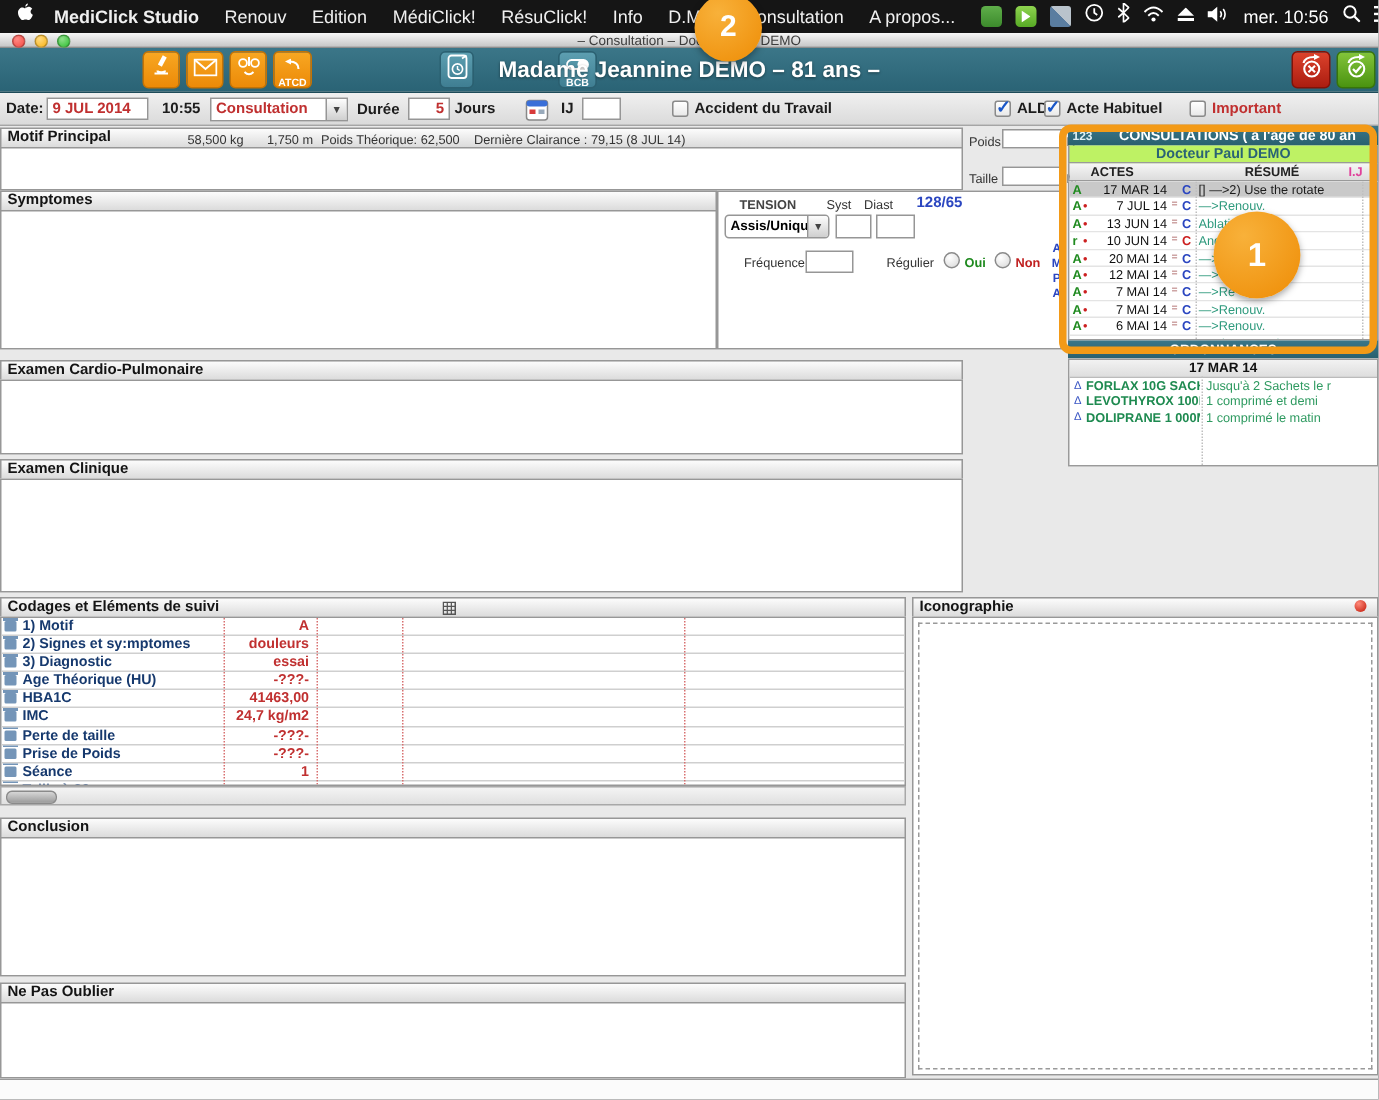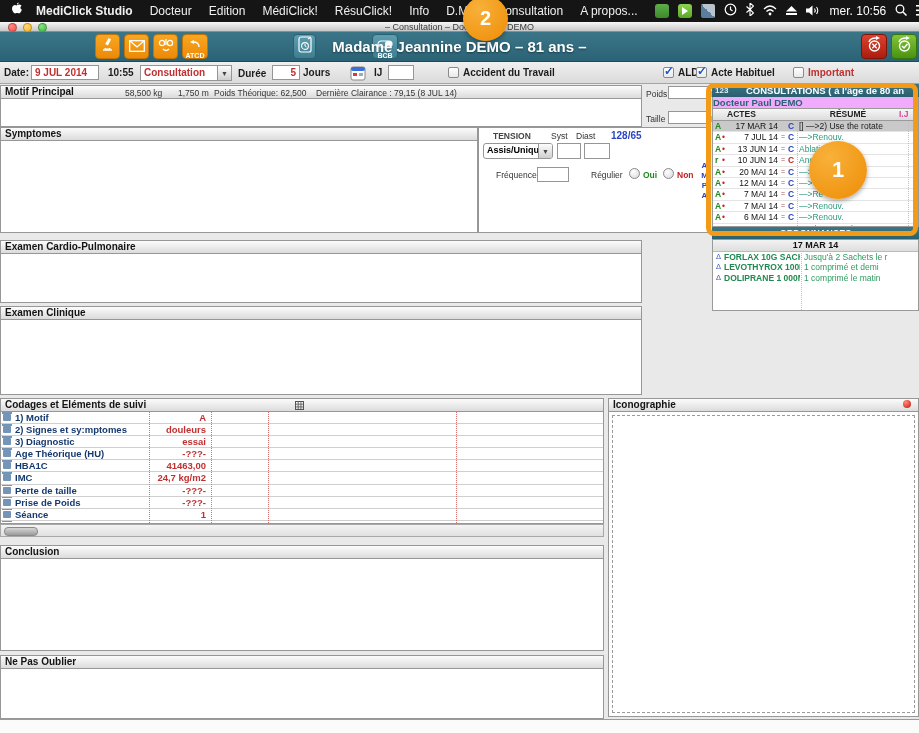--- a/index.html
+++ b/index.html
@@ -55,21 +55,21 @@
   .codlabel{position:absolute;left:14px;top:0;font-weight:bold;color:#16396e;line-height:11px;white-space:nowrap;}
   .codval{position:absolute;left:148px;top:0;width:57px;text-align:right;color:#c03030;font-weight:bold;line-height:11px;white-space:nowrap;}
   .dotsep{position:absolute;top:0;bottom:0;border-left:1px dotted #d87070;}
   .hscroll{position:absolute;left:0;top:524px;width:604px;height:13px;background:linear-gradient(#f4f4f4,#e0e0e0);border:1px solid #a8a8a8;box-sizing:border-box;}
   .hthumb{position:absolute;left:3px;top:2px;width:32px;height:7px;background:linear-gradient(#d6d6d6,#9c9c9c);border:1px solid #8a8a8a;border-radius:4px;}
 
   
   .teal-bar{position:absolute;background:linear-gradient(#3b7688,#29606f);color:#fff;font-weight:bold;box-sizing:border-box;}
   .cons-title-txt{position:absolute;left:34px;top:1px;font-size:9.5px;white-space:nowrap;}
   .cons-count{position:absolute;left:3px;top:2px;font-size:8px;font-weight:bold;color:#dff0f4;}
-  .cons-doctor{position:absolute;left:712px;top:97px;width:207px;height:12px;background:#f0abfc;border:1px solid #9a9a9a;border-top:none;text-align:left;font-size:9.5px;font-weight:bold;color:#2a6375;line-height:11px;box-sizing:border-box;}
+  .cons-doctor{position:absolute;left:712px;top:97px;width:207px;height:12px;background:#bef264;border:1px solid #9a9a9a;border-top:none;text-align:center;font-size:9.5px;font-weight:bold;color:#2a6375;line-height:11px;box-sizing:border-box;}
   .cons-colhdr{position:absolute;left:712px;top:109px;width:207px;height:12px;background:linear-gradient(#f6f6f6,#dcdcdc);border:1px solid #9a9a9a;border-top:none;font-size:8.5px;font-weight:bold;color:#222;box-sizing:border-box;}
   .cons-rows{position:absolute;left:712px;top:121px;width:207px;height:106px;background:#fff;border:1px solid #9a9a9a;border-top:none;box-sizing:border-box;overflow:hidden;}
   .crow{position:relative;height:10.4px;border-bottom:1px solid #e4e4e4;font-size:8.5px;background:#fff;}
   .crow.sel{background:#c9c9c9;}
   .ca{position:absolute;left:2px;color:#1f8a1f;font-weight:bold;line-height:10px;}
   .cdot{position:absolute;left:9px;color:#cc2020;line-height:10px;}
   .cdate{position:absolute;left:13px;width:52px;text-align:right;color:#101010;line-height:10px;white-space:nowrap;}
   .csep{position:absolute;left:68px;color:#a05050;font-size:7px;line-height:10px;}
   .cc{position:absolute;left:75px;color:#2b46c0;font-weight:bold;line-height:10px;}
   .cc.cred{color:#cc2020;}
@@ -118,21 +118,21 @@
 <div class="screen">
 
   <div class="abs menubar">
     <span style="margin-right:14px;">
       <svg width="12" height="14" viewBox="0 0 12 14">
           <path fill="#fff" d="M8.6.4c.1 1-.7 2-1.7 2.1-.1-1 .8-2 1.7-2.1zM6.9 3c.9 0 1.6-.5 2.3-.5.1 0 1.5.1 2.3 1.3-1.6 1-1.4 3.3.4 4-.4 1.3-1.6 3.6-2.9 3.6-.7 0-.9-.4-1.9-.4s-1.3.4-1.9.4C3.8 11.4 2 8.6 2 6.5 2 4.3 3.6 3 4.9 3c.8 0 1.4.5 2 .5z"></path>
         </svg>
     </span>
     <div class="mitems">
         <span class="mitem bold">MediClick Studio</span>
-        <span class="mitem">Docteur</span>
+        <span class="mitem">Renouv</span>
         <span class="mitem">Edition</span>
         <span class="mitem">MédiClick!</span>
         <span class="mitem">RésuClick!</span>
         <span class="mitem">Info</span>
         <span class="mitem">D.M.P</span>
         <span class="mitem">Consultation</span>
         <span class="mitem">A propos...</span>
       </div>
     <div class="menu-right">
       <span class="appic" style="background:linear-gradient(#5fae4a,#3c8a2c);"></span>

